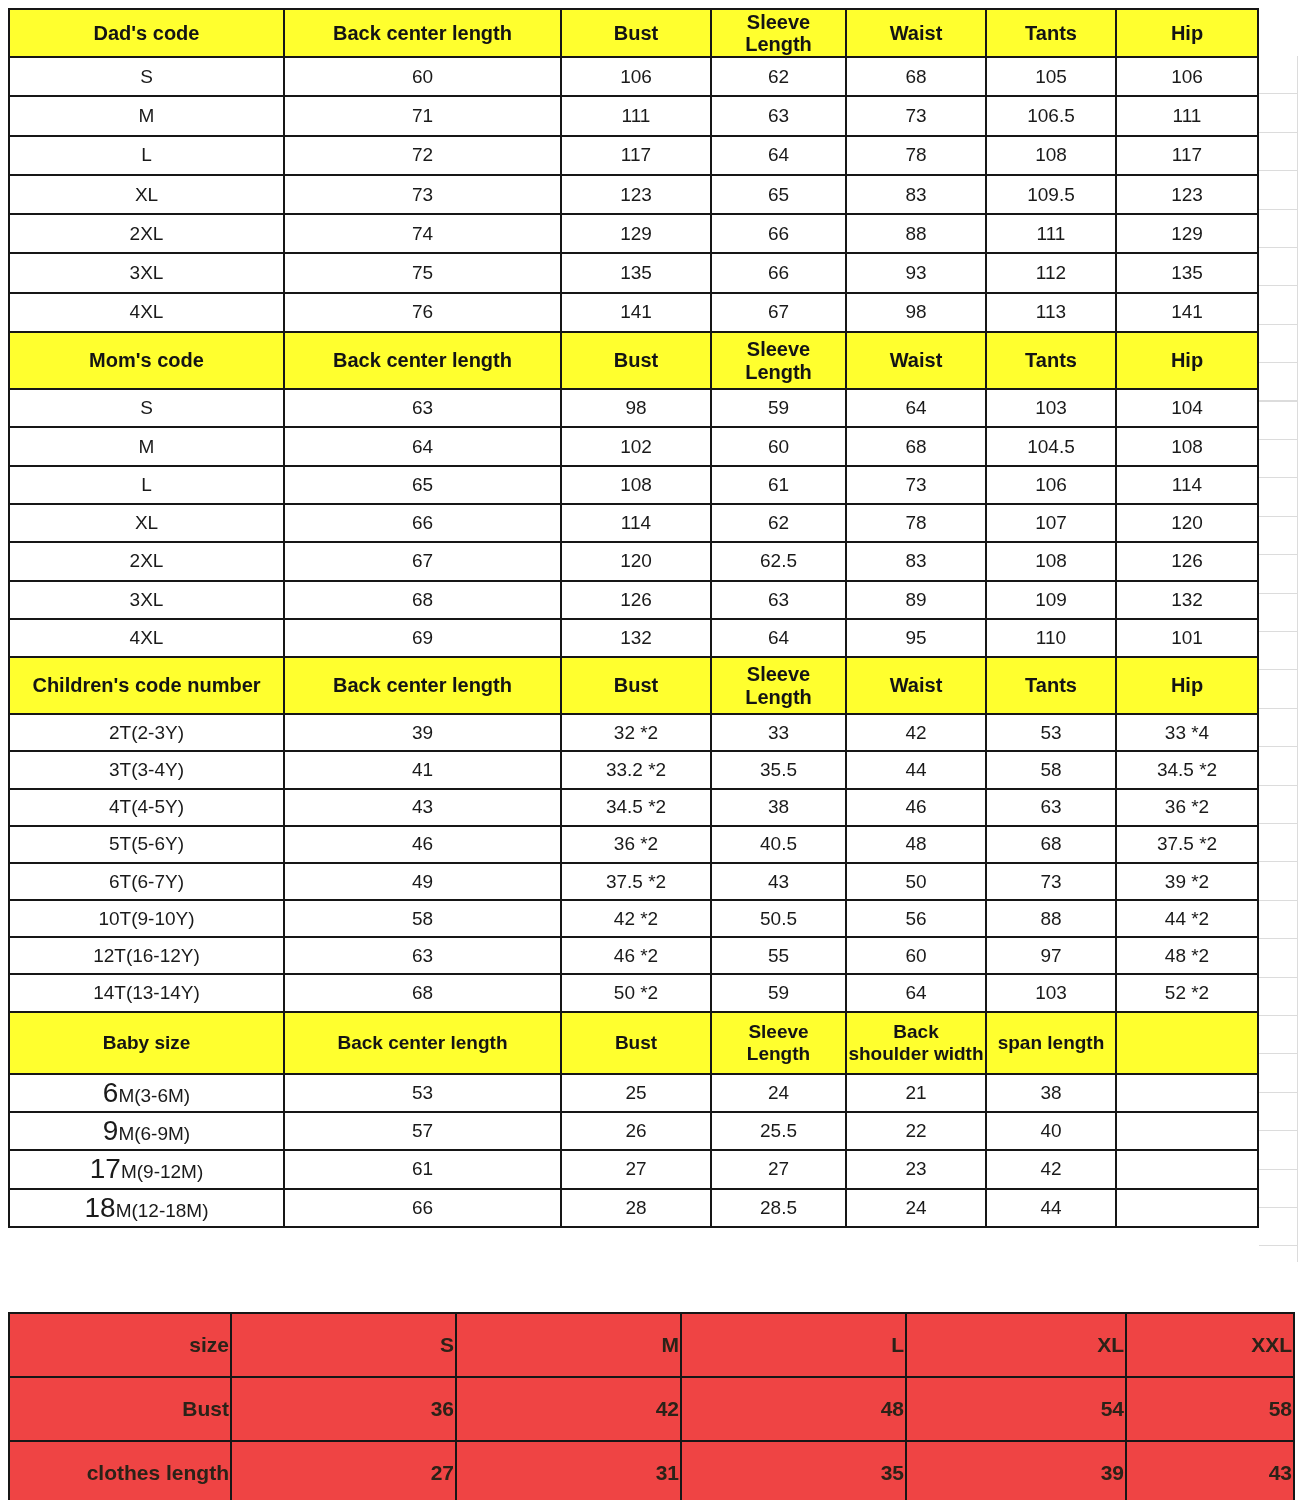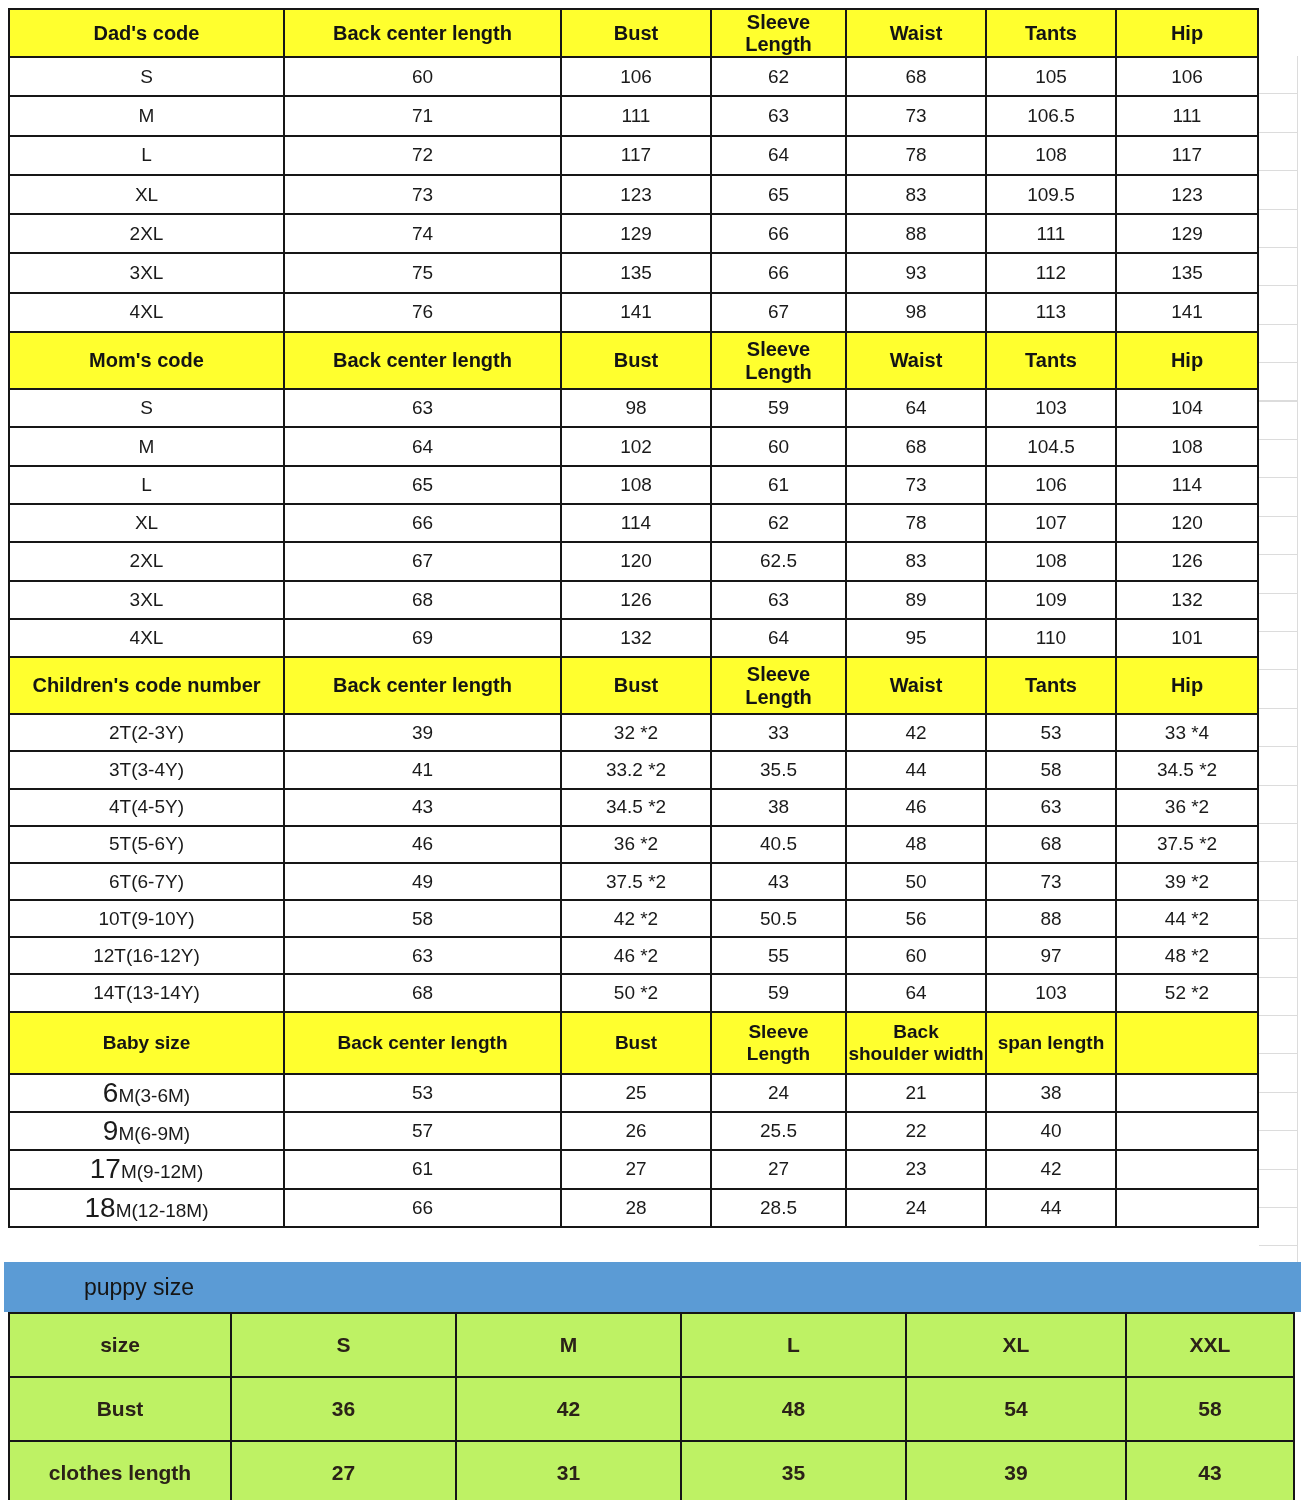--- a/index.html
+++ b/index.html
@@ -42,21 +42,21 @@
         #ffffff 0px,#ffffff 37.3px,#DCDCDC 37.3px,#DCDCDC 38.4px);
       border-right:1px solid #DCDCDC;}
 
   
   .puppy-bar{position:absolute;left:4px;top:1262px;width:1297px;height:50px;
       background:#5B9BD5;display:flex;align-items:center;}
   .puppy-bar span{font-size:23px;color:#151515;padding-left:80px;}
 
   table.puppy{position:absolute;left:8px;top:1312px;width:1285px;
       border-collapse:collapse;table-layout:fixed;}
-  table.puppy td{border:2px solid #161616;background:#bef264;text-align:center;
+  table.puppy td{border:2px solid #161616;background:#ef4444;text-align:right;
       vertical-align:middle;font-size:21px;font-weight:700;color:#2b2218;height:60px;}
 </style>
 </head>
 <body>
 
 <div class="page">
 
   <table class="size">
     <colgroup>
       <col style="width:275px">
@@ -341,23 +341,20 @@
           <td class="c-black">28.5</td>
           <td class="c-black">24</td>
           <td class="c-black">44</td>
           <td class="ghost"></td>
         </tr>
       </tbody>
   </table>
 
   <div class="grid-strip"></div>
 
-  <div class="puppy-bar">
-    <span>puppy size</span>
-  </div>
 
   <table class="puppy">
     <colgroup>
       <col style="width:222px">
         <col style="width:225px">
         <col style="width:225px">
       <col style="width:225px">
         <col style="width:220px">
         <col style="width:168px">
     </colgroup>

